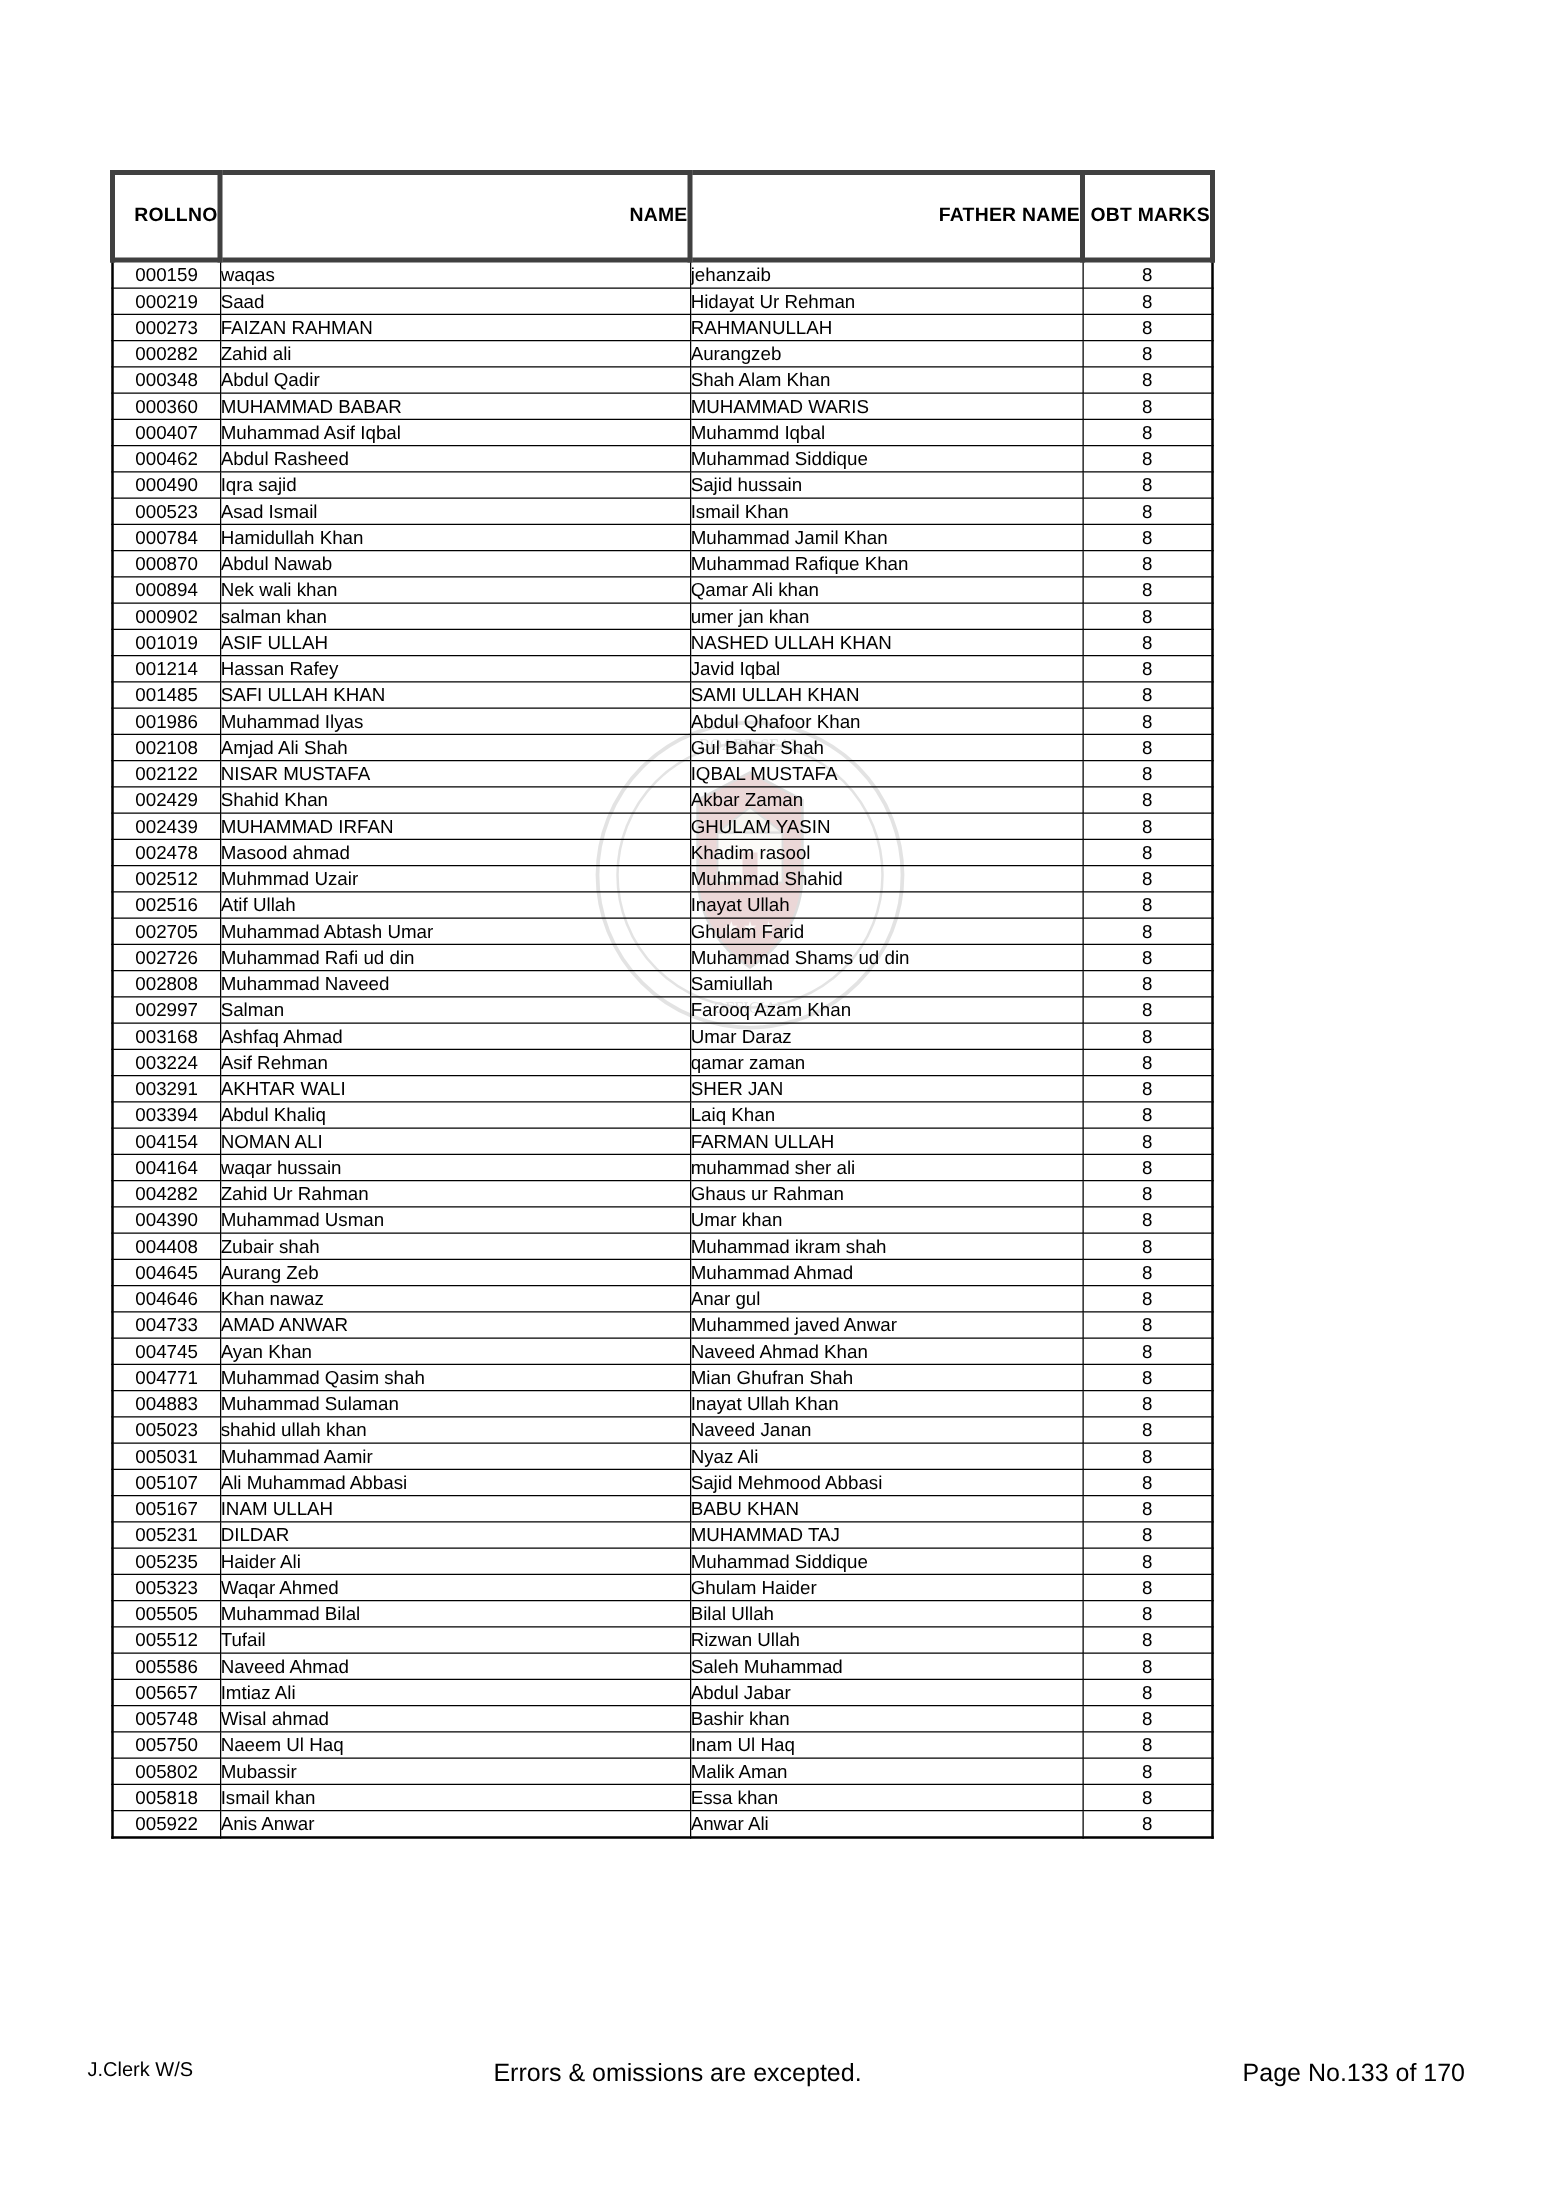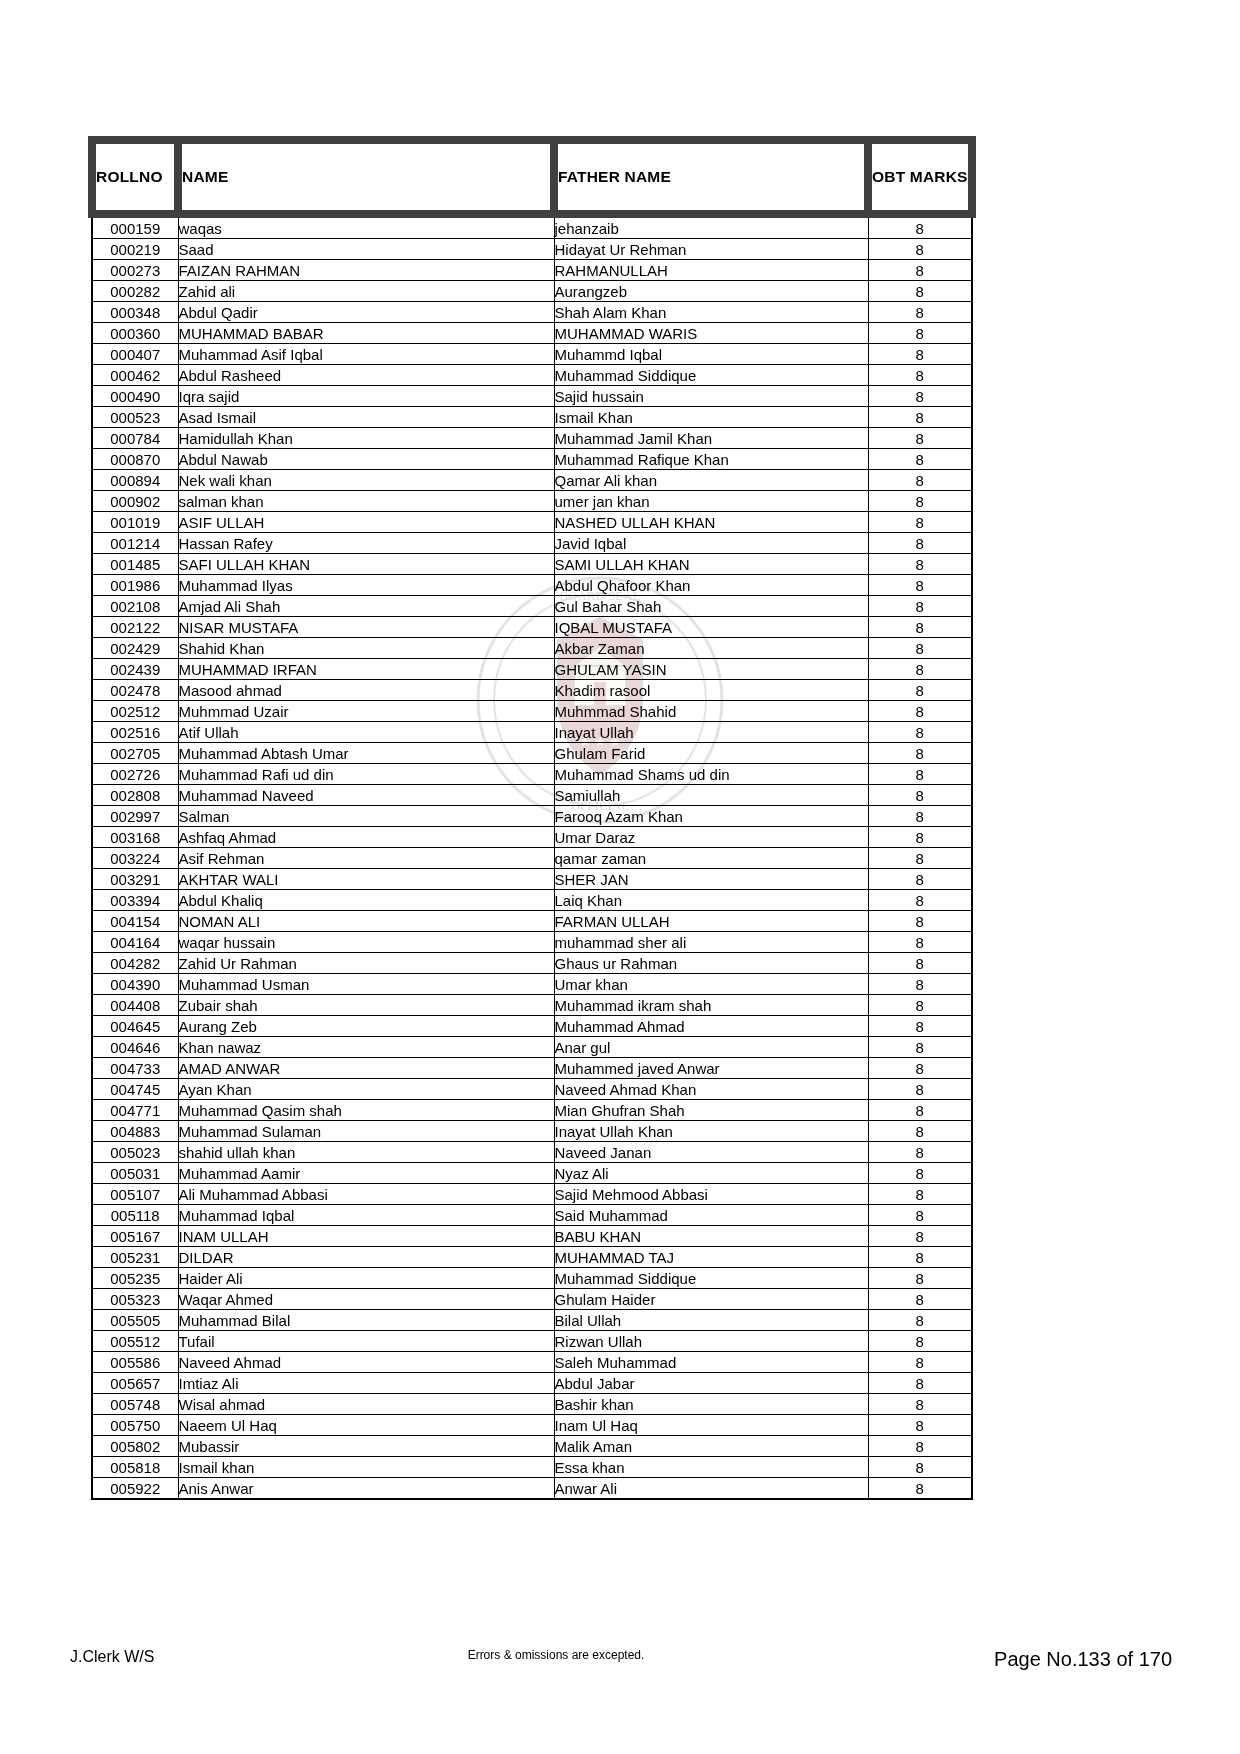--- a/index.html
+++ b/index.html
@@ -42,25 +42,25 @@
     border-collapse: collapse;
     width: 880px;
     table-layout: fixed;
   }
   table.marks td, table.marks th {
     border: 1px solid #000000;
     padding: 0;
     font-weight: normal;
   }
   table.marks thead th {
-    border: 8px solid #404040;
+    border: 4px solid #404040;
     height: 66px;
     font-size: 15.5px;
     font-weight: bold;
-    text-align: left;
+    text-align: right;
     vertical-align: middle;
     letter-spacing: 0.2px;
   }
   table.marks tbody td {
     height: 20px;
     font-size: 15px;
     line-height: 19px;
     vertical-align: middle;
     white-space: nowrap;
     overflow: hidden;
@@ -100,22 +100,21 @@
     left: 70px;
     top: 0;
     font-size: 16px;
   }
   .footer .f-center {
     position: absolute;
     left: 0;
     top: 0;
     width: 1084px;
     text-align: center;
-    font-size: 12px;
-    padding-left: 14px;
+    font-size: 20px;
   }
   .footer .f-right {
     position: absolute;
     right: 68px;
     top: 0;
     font-size: 20px;
   }
 </style>
 </head>
 <body>
@@ -429,26 +428,20 @@
             <td class="c-father">Nyaz Ali</td>
             <td class="c-marks">8</td>
           </tr>
           <tr>
             <td class="c-roll">005107</td>
             <td class="c-name">Ali Muhammad Abbasi</td>
             <td class="c-father">Sajid Mehmood Abbasi</td>
             <td class="c-marks">8</td>
           </tr>
           <tr>
-            <td class="c-roll">005118</td>
-            <td class="c-name">Muhammad Iqbal</td>
-            <td class="c-father">Said Muhammad</td>
-            <td class="c-marks">8</td>
-          </tr>
-          <tr>
             <td class="c-roll">005167</td>
             <td class="c-name">INAM ULLAH</td>
             <td class="c-father">BABU KHAN</td>
             <td class="c-marks">8</td>
           </tr>
           <tr>
             <td class="c-roll">005231</td>
             <td class="c-name">DILDAR</td>
             <td class="c-father">MUHAMMAD TAJ</td>
             <td class="c-marks">8</td>

